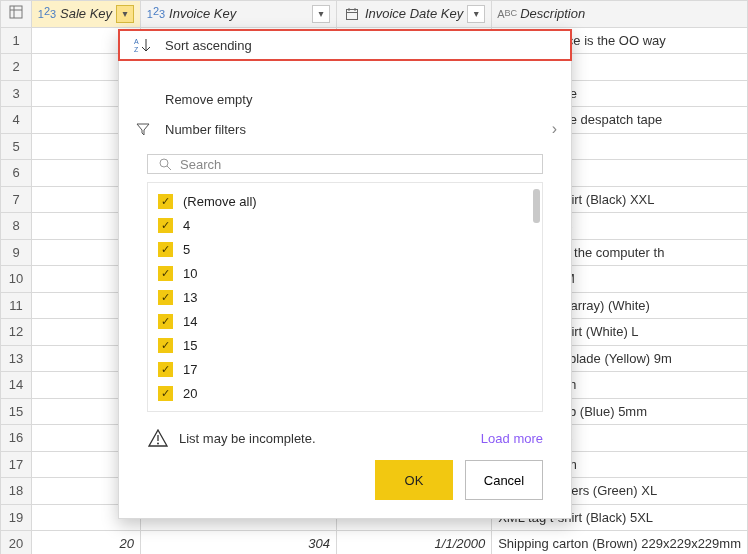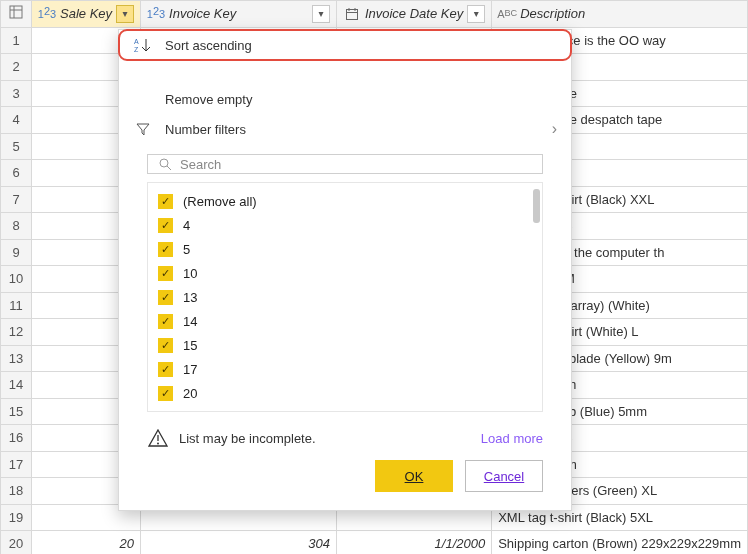--- a/index.html
+++ b/index.html
@@ -71,21 +71,20 @@
     z-index: 10;
   }
   .dd-row {
     display: flex;
     align-items: center;
     gap: 12px;
     padding: 4px 14px;
     height: 30px;
     color: #333;
     cursor: default;
-    border-radius: 8px;
   }
   .dd-row .icon { width: 20px; display: inline-flex; justify-content: center; color: #3a6fb7; }
   .dd-row.hl { outline: 2px solid #e34b3e; outline-offset: -1px; }
   .dd-row .chev { margin-left: auto; color: #888; font-size: 16px; }
   .dd-search {
     margin: 10px 28px 8px 28px;
     border: 1px solid #cfcfcf;
     height: 20px;
     display: flex; align-items: center; gap: 8px;
     padding: 0 10px;
@@ -125,27 +124,26 @@
   }
   .incomplete .warn {
     width: 22px; height: 20px; display: inline-flex; align-items:center; justify-content:center;
   }
   .incomplete .link { margin-left: auto; color: #8b5cf6; cursor: pointer; }
   .dd-buttons {
     display: flex; justify-content: flex-end; gap: 12px;
     padding: 0 28px 18px 0;
   }
   .btn {
-    min-width: 78px; height: 32px;
+    min-width: 78px; height: 40px;
     display: inline-flex; align-items: center; justify-content: center;
     font-size: 13px;
-    text-decoration: underline;
   }
   .btn-ok { background: #f2c811; border: 1px solid #f2c811; color: #222; }
-  .btn-cancel { background: #fff; border: 1px solid #bdbdbd; color: #6d28d9; }
+  .btn-cancel { background: #fff; border: 1px solid #bdbdbd; color: #000000; }
 
   svg { display: block; }
 </style>
 </head>
 <body>
 
 <table class="grid">
   <thead>
     <tr>
       <th class="corner">

